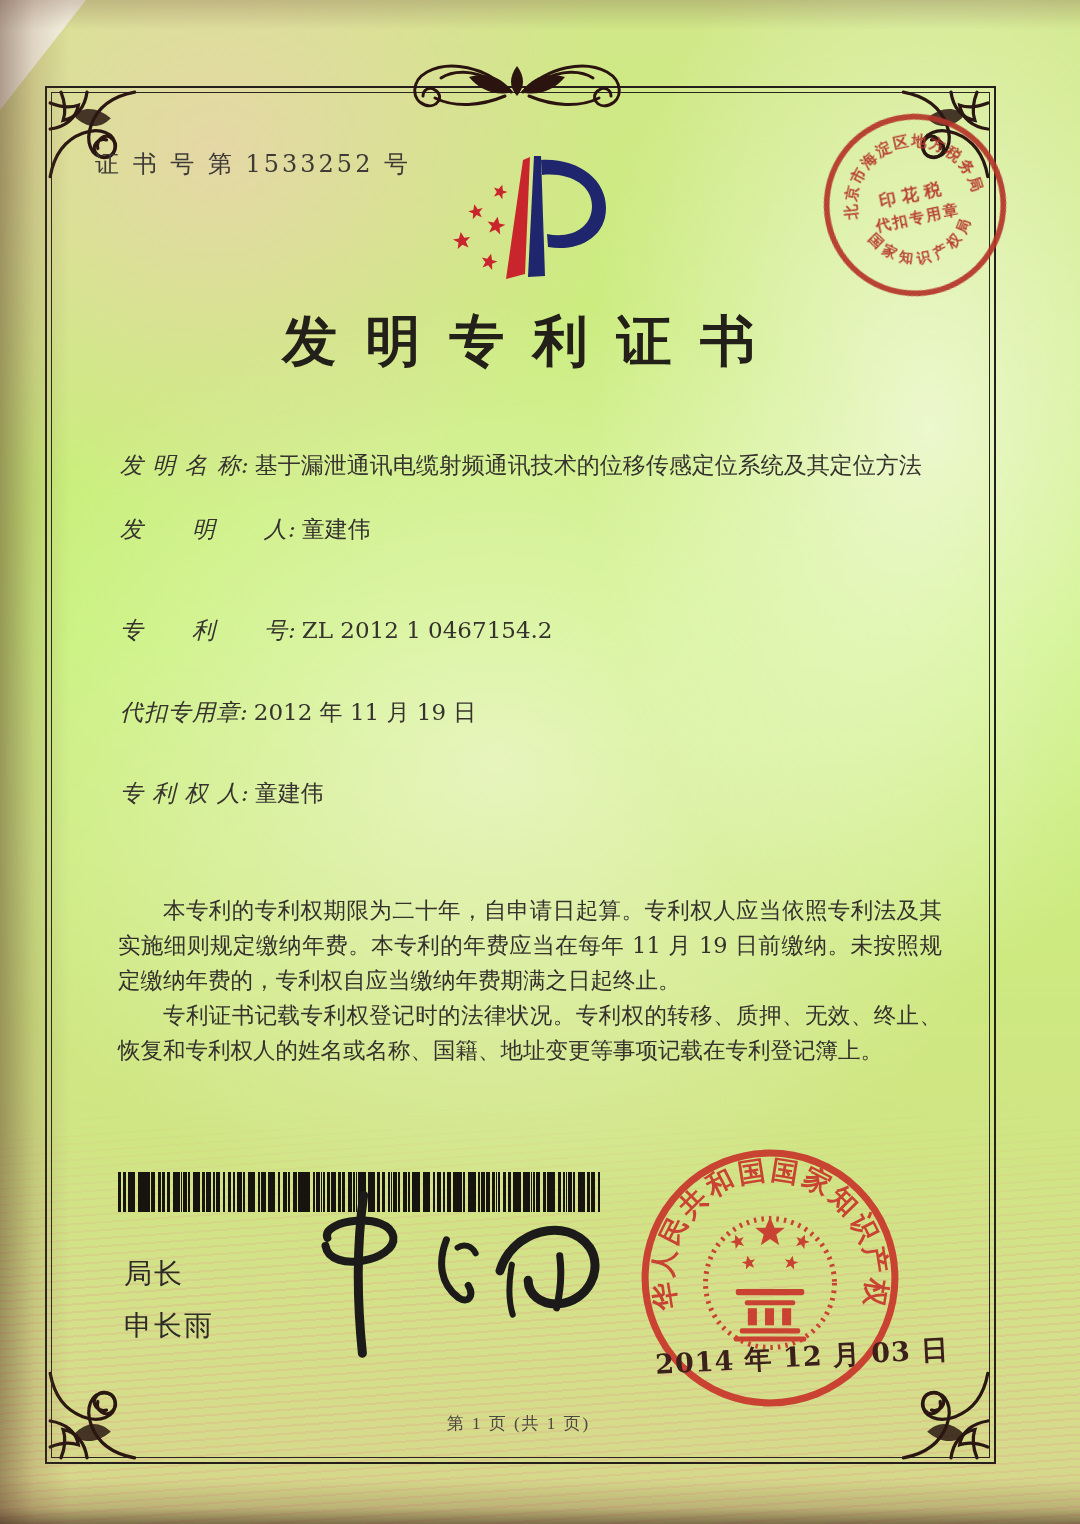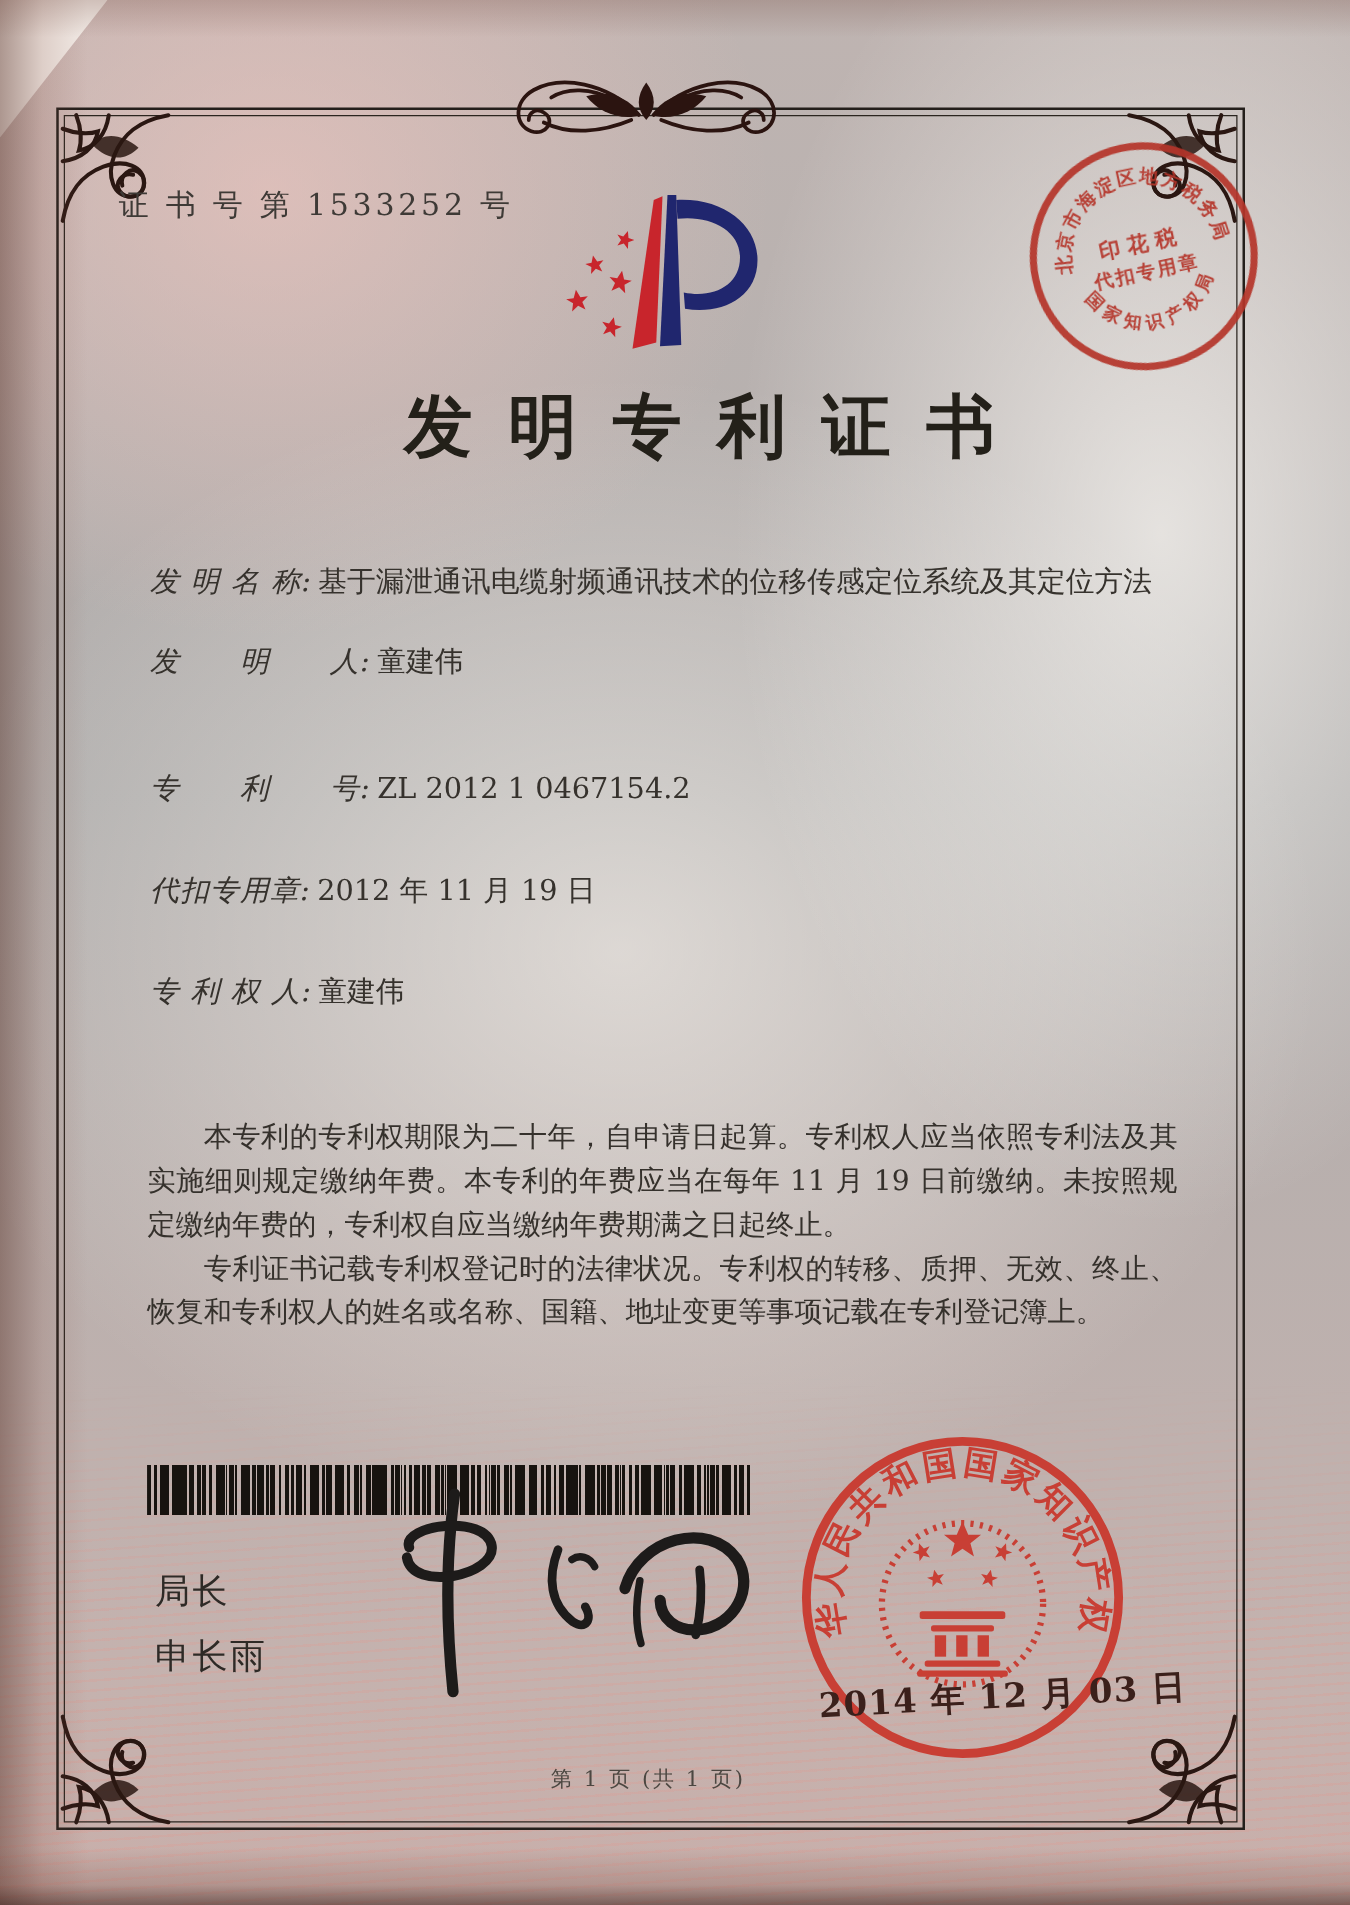--- a/index.html
+++ b/index.html
@@ -1,18 +1,18 @@
 <!DOCTYPE html>
 <html><head>
 <meta charset="utf-8">
 <style>
   html,body{margin:0;padding:0;}
   body{width:1080px;height:1524px;overflow:hidden;
        font-family:"DejaVu Serif","Liberation Serif",serif;}
-  .page{position:relative;width:1080px;height:1524px;background:#a3a3a3;overflow:hidden;}
+  .page{position:relative;width:1080px;height:1524px;background:#bef264;overflow:hidden;}
 
   
   .light{position:absolute;inset:0;pointer-events:none;
     background:
       radial-gradient(60% 38% at 20% 10%, rgba(247,200,193,.55), rgba(247,200,193,0) 62%),
       radial-gradient(48% 55% at 86% 28%, rgba(255,253,249,.65), rgba(255,253,249,0) 66%),
       radial-gradient(72% 42% at 46% 50%, rgba(255,250,244,.55), rgba(255,250,244,0) 72%),
       linear-gradient(180deg, rgba(243,212,204,.35) 0%, rgba(249,236,229,.15) 42%, rgba(243,199,190,.42) 88%, rgba(238,186,177,.5) 100%);}
   .waves{position:absolute;left:0;right:0;top:1100px;bottom:0;pointer-events:none;opacity:.75;
     background:repeating-linear-gradient(176deg, rgba(228,148,138,.30) 0 2px, rgba(255,255,255,0) 2px 8px);
@@ -36,21 +36,21 @@
   .cert-no{position:absolute;left:95px;top:148px;font-size:24px;color:#3e3a36;
     letter-spacing:3px;}
 
   .logo{position:absolute;left:424px;top:146px;width:212px;height:158px;}
 
   .stamp{position:absolute;left:820px;top:110px;width:190px;height:190px;
     transform:rotate(-12deg);opacity:.92;filter:blur(.3px);}
 
   .title{position:absolute;left:45px;top:305px;width:947px;text-align:center;
     font-size:55px;font-weight:600;color:#232019;letter-spacing:.52em;
-    text-indent:.52em;margin-left:41px;}
+    text-indent:.52em;}
 
   .field{position:absolute;left:120px;width:830px;font-size:23px;color:#36322d;
     white-space:nowrap;}
   .field .flabel{letter-spacing:1px;font-style:italic;}
   .field .fvalue{margin-left:5px;}
 
   .paras{position:absolute;left:118px;top:893px;width:824px;font-size:22.5px;
     line-height:35px;color:#35312c;text-align:justify;}
   .paras p{margin:0;text-indent:2em;}
 
@@ -66,21 +66,21 @@
   .sig-svg{position:absolute;left:262px;top:1188px;width:345px;height:170px;
     transform:rotate(-1deg);}
 
   .seal{position:absolute;left:634px;top:1142px;width:272px;height:272px;opacity:.93;
     filter:blur(.25px);}
   .seal-date{position:absolute;left:655px;top:1340px;width:260px;font-size:27px;
     font-weight:700;color:#3b201b;letter-spacing:1px;transform:rotate(-3deg);
     white-space:nowrap;}
 
   .footer{position:absolute;left:45px;top:1412px;width:947px;text-align:center;
-    font-size:17px;color:#4c4741;letter-spacing:2px;}
+    font-size:17px;color:#4c4741;letter-spacing:2px;font-family:Liberation Serif, serif;}
 </style>
 </head>
 <body>
 
 <div class="page">
 
   <div class="light"></div>
   <div class="waves"></div>
 
   <div class="frame"></div>

